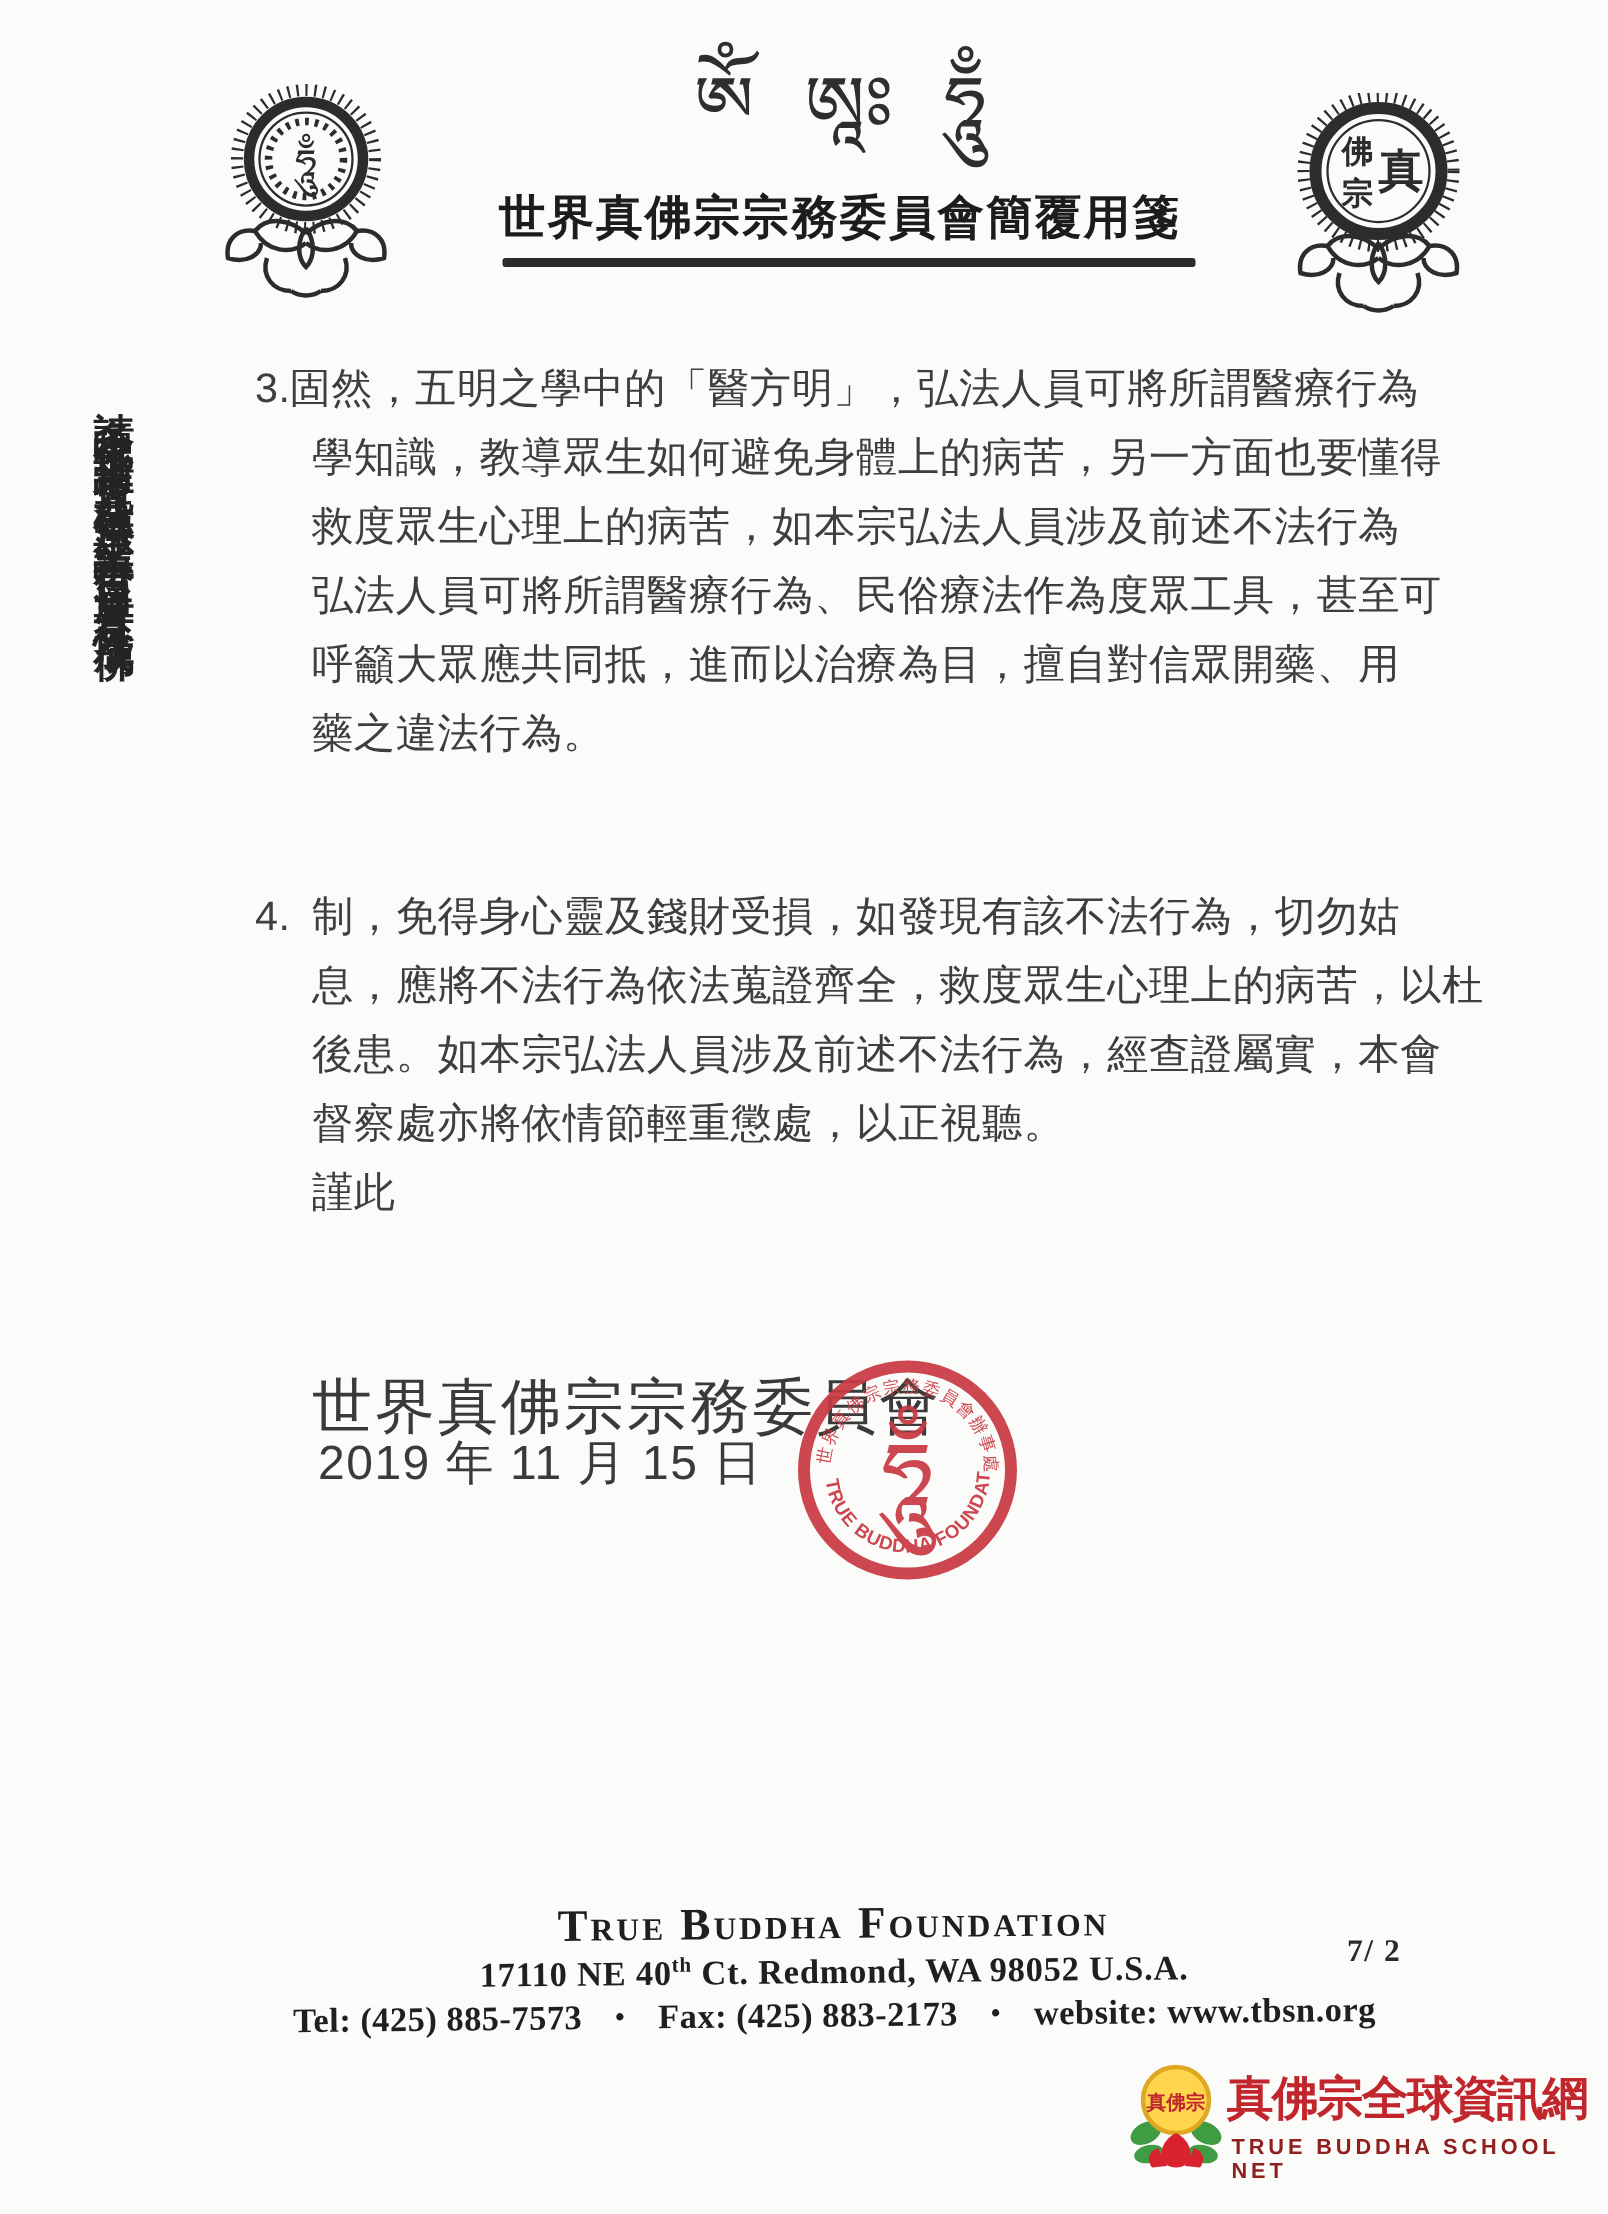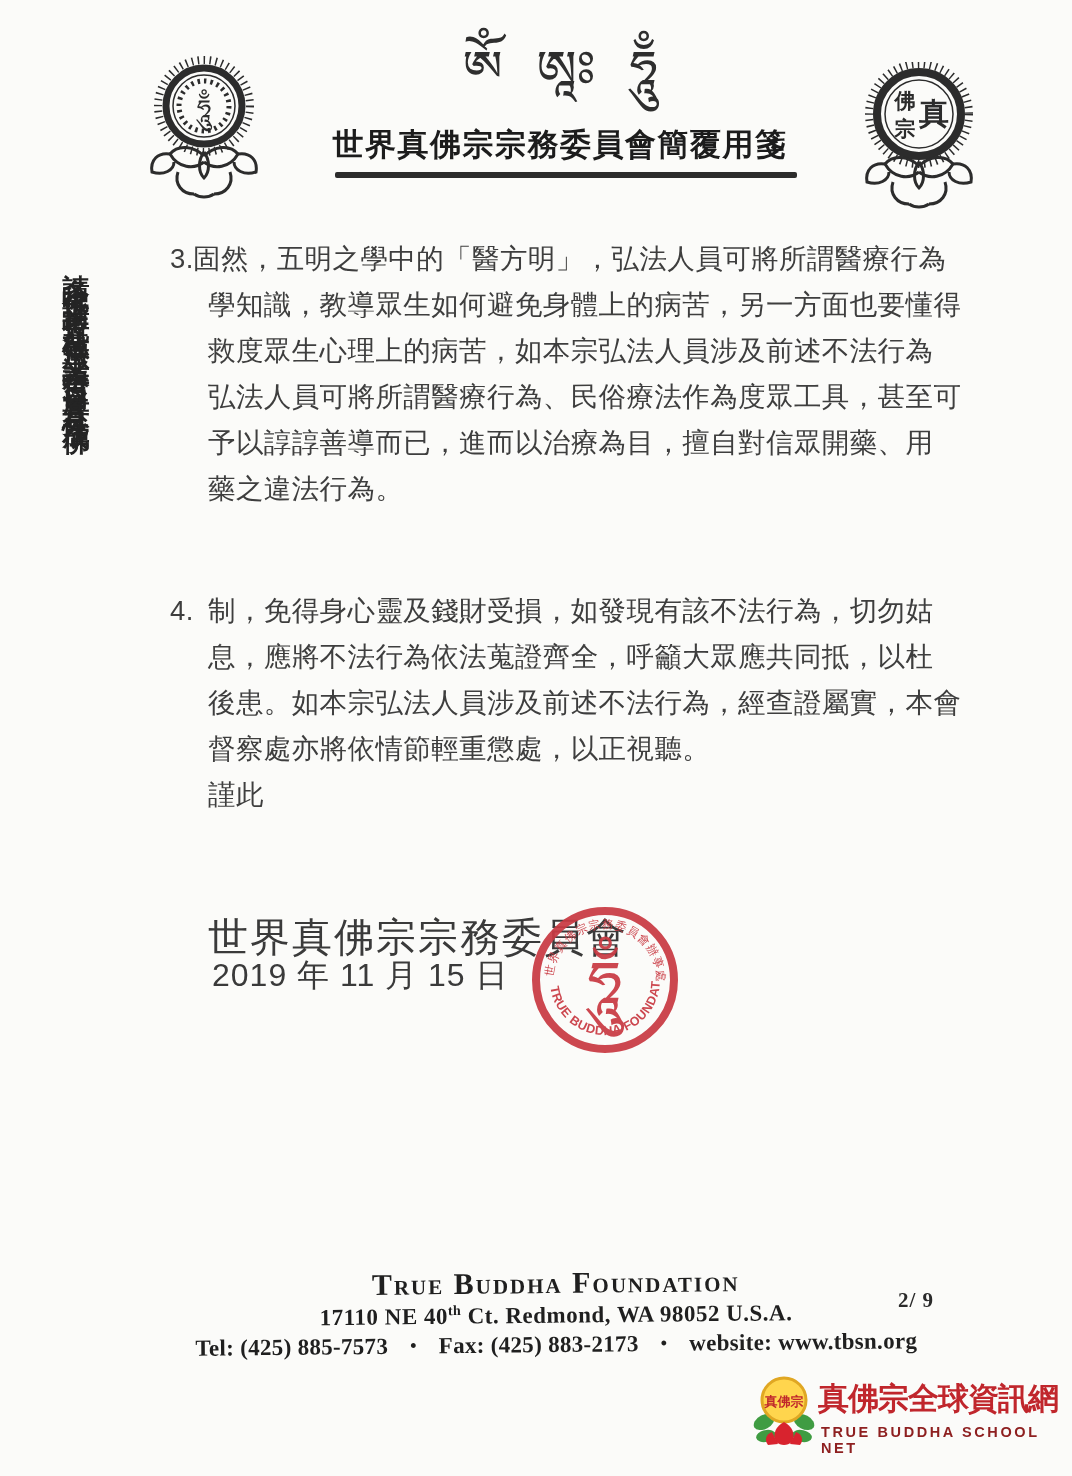--- a/index.html
+++ b/index.html
@@ -111,28 +111,28 @@
   </div>
 
   <div class="abs motto">請多唸佛・請常持咒・尊敬傳承・諸善奉行・自淨其意・見性成佛</div>
 
   <div class="abs para para3">
     <span class="pnum">3.</span>
     <div class="pline first">固然，五明之學中的「醫方明」，弘法人員可將所謂醫療行為</div>
     <div class="pline">學知識，教導眾生如何避免身體上的病苦，另一方面也要懂得</div>
     <div class="pline">救度眾生心理上的病苦，如本宗弘法人員涉及前述不法行為</div>
     <div class="pline">弘法人員可將所謂醫療行為、民俗療法作為度眾工具，甚至可</div>
-    <div class="pline">予以諄諄善導而已，進而以治療為目，擅自對信眾開藥、用</div>
+    <div class="pline">呼籲大眾應共同抵，進而以治療為目，擅自對信眾開藥、用</div>
     <div class="pline">藥之違法行為。</div>
   </div>
 
   <div class="abs para para4">
     <span class="pnum">4.</span>
     <div class="pline">制，免得身心靈及錢財受損，如發現有該不法行為，切勿姑</div>
-    <div class="pline">息，應將不法行為依法蒐證齊全，呼籲大眾應共同抵，以杜</div>
+    <div class="pline">息，應將不法行為依法蒐證齊全，救度眾生心理上的病苦，以杜</div>
     <div class="pline">後患。如本宗弘法人員涉及前述不法行為，經查證屬實，本會</div>
     <div class="pline">督察處亦將依情節輕重懲處，以正視聽。</div>
     <div class="pline">謹此</div>
   </div>
 
   <div class="abs signature">世界真佛宗宗務委員會</div>
   <div class="abs date">2019 年 11 月 15 日</div>
 
   <div class="abs red-seal">
     <svg viewBox="0 0 154 154" width="154" height="154">
@@ -152,21 +152,21 @@
   </div>
 
   <div class="abs footer">
     <div class="org">True Buddha Foundation</div>
     <div class="addr"><span>17110 NE 40</span><sup>th</sup><span> Ct. Redmond, WA 98052 U.S.A.</span></div>
     <div class="contact">
       <span>Tel: (425) 885-7573</span><span class="sep">•</span><span>Fax: (425) 883-2173</span><span class="sep">•</span><span>website: www.tbsn.org</span>
     </div>
   </div>
 
-  <div class="abs page-num">2/ 9</div>
+  <div class="abs page-num">7/ 2</div>
 
   <div class="abs tbsn-emblem">
     <svg viewBox="0 0 64 78" width="64" height="78">
       <ellipse cx="12" cy="48" rx="11" ry="7" fill="#3f9c42" transform="rotate(-28 12 48)"></ellipse>
       <ellipse cx="52" cy="48" rx="11" ry="7" fill="#3f9c42" transform="rotate(28 52 48)"></ellipse>
       <ellipse cx="14" cy="62" rx="10" ry="6" fill="#3f9c42" transform="rotate(-12 14 62)"></ellipse>
       <ellipse cx="50" cy="62" rx="10" ry="6" fill="#3f9c42" transform="rotate(12 50 62)"></ellipse>
       <circle cx="32" cy="26" r="22" fill="#ffd54d" stroke="#e0a723" stroke-width="3"></circle>
       <text x="32" y="32" text-anchor="middle" font-size="13" font-weight="700" fill="#c0262c">真佛宗</text>
       <path d="M32 48 C24 52 20 60 24 68 C29 72 35 72 40 68 C44 60 40 52 32 48 Z" fill="#d8232e"></path>

